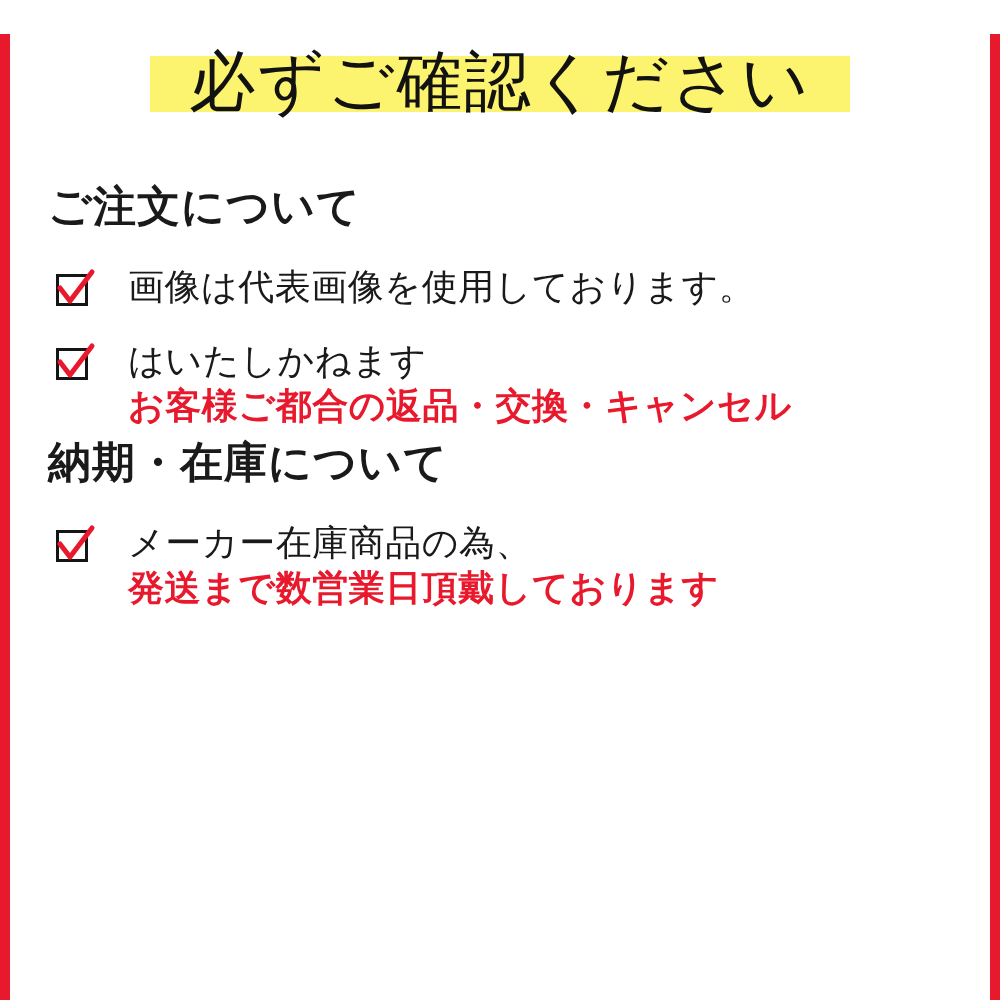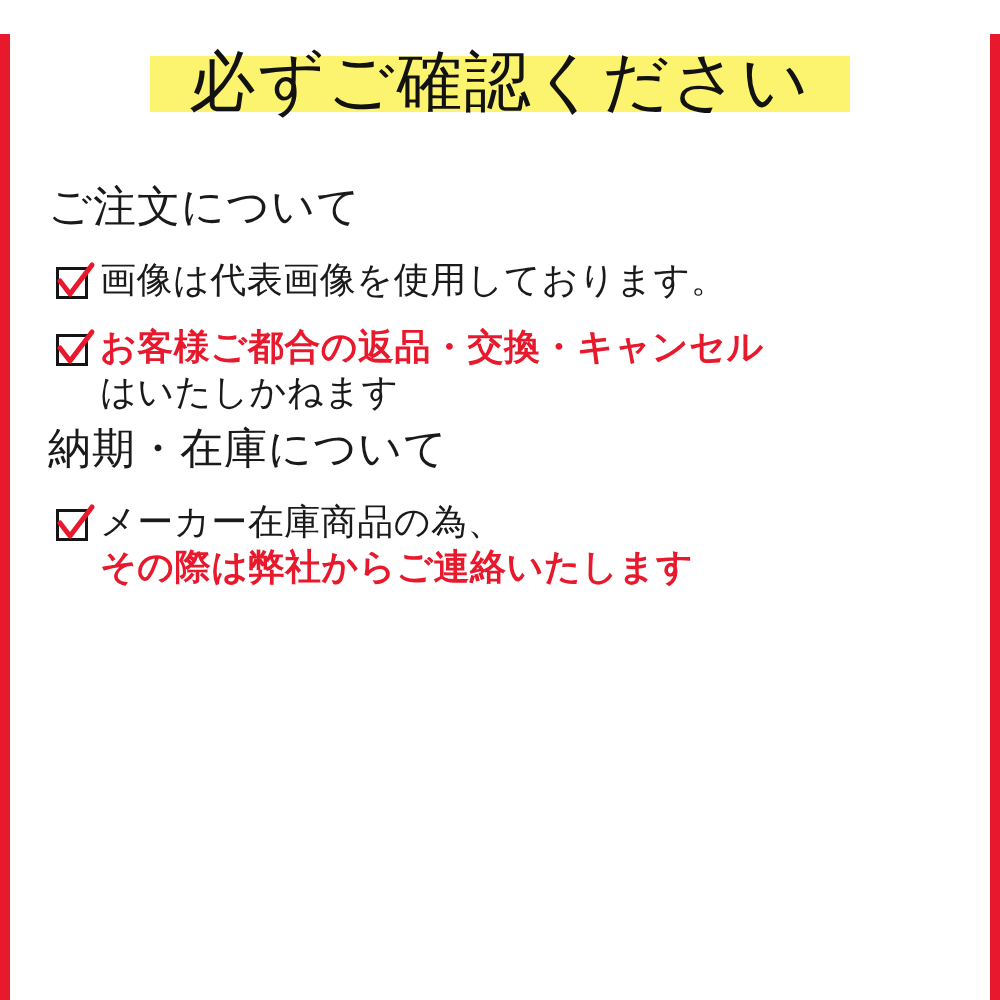--- a/index.html
+++ b/index.html
@@ -54,34 +54,35 @@
     font-weight: normal;
     letter-spacing: 2px;
     color: #121212;
     white-space: nowrap;
     font-family: "DejaVu Sans", sans-serif;
   }
 
   
   .section-heading {
     font-size: 43px;
-    font-weight: normal;
+    font-weight: bold;
     color: #1a1a1a;
     letter-spacing: 1px;
     margin-left: 38px;
   }
   .heading-order { margin-top: 48px; }
   .heading-stock { margin-top: 6px; }
 
   
   .item {
     display: flex;
     align-items: flex-start;
     margin-left: 44px;
-    margin-top: 21px;
+    margin-top: 28px;
+    gap: 28px;
   }
   .check {
     flex: 0 0 auto;
     width: 40px;
     height: 40px;
     position: relative;
     margin-top: 6px;
     margin-right: 6px;
   }
   .check .box {
@@ -150,43 +151,43 @@
 
     <div class="item">
       <div class="check">
         <div class="box"></div>
         <svg viewBox="0 0 42 42">
             <path d="M6 18 L16 31 L38 2" fill="none" stroke="#e8192c" stroke-width="5" stroke-linecap="round" stroke-linejoin="round"></path>
           </svg>
       </div>
       <div class="lines">
         <div class="line">
-          <span class="red">お客様ご都合の返品・交換・キャンセル</span>
+          <span class="blk">はいたしかねます</span>
         </div>
         <div class="line">
-          <span class="blk">はいたしかねます</span>
+          <span class="red">お客様ご都合の返品・交換・キャンセル</span>
         </div>
       </div>
     </div>
 
 
     <div class="section-heading heading-stock">納期・在庫について</div>
 
     <div class="item">
       <div class="check">
         <div class="box"></div>
         <svg viewBox="0 0 42 42">
             <path d="M6 18 L16 31 L38 2" fill="none" stroke="#e8192c" stroke-width="5" stroke-linecap="round" stroke-linejoin="round"></path>
           </svg>
       </div>
       <div class="lines">
         <div class="line">
           <span class="blk">メーカー在庫商品の為、</span>
         </div>
         <div class="line">
-          <span class="red">その際は弊社からご連絡いたします</span>
+          <span class="red">発送まで数営業日頂戴しております</span>
         </div>
       </div>
     </div>
 
 
   </div>
 </div>
 
 </body></html>

